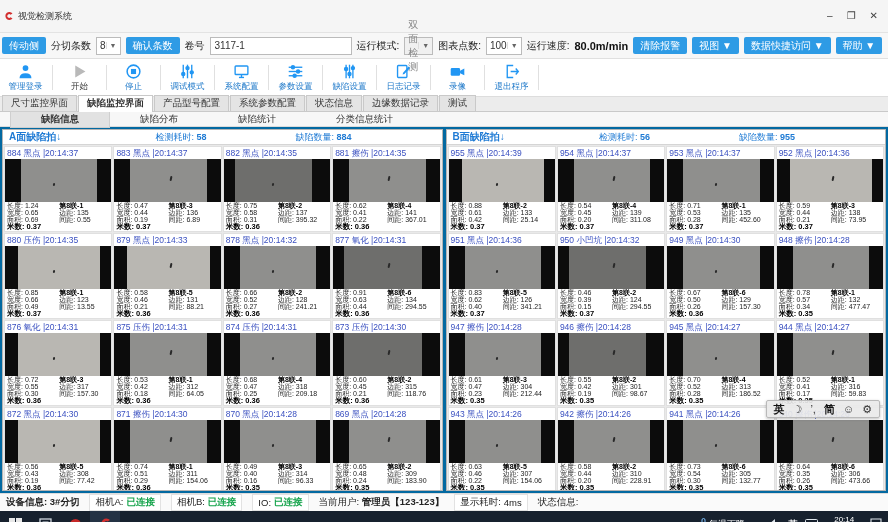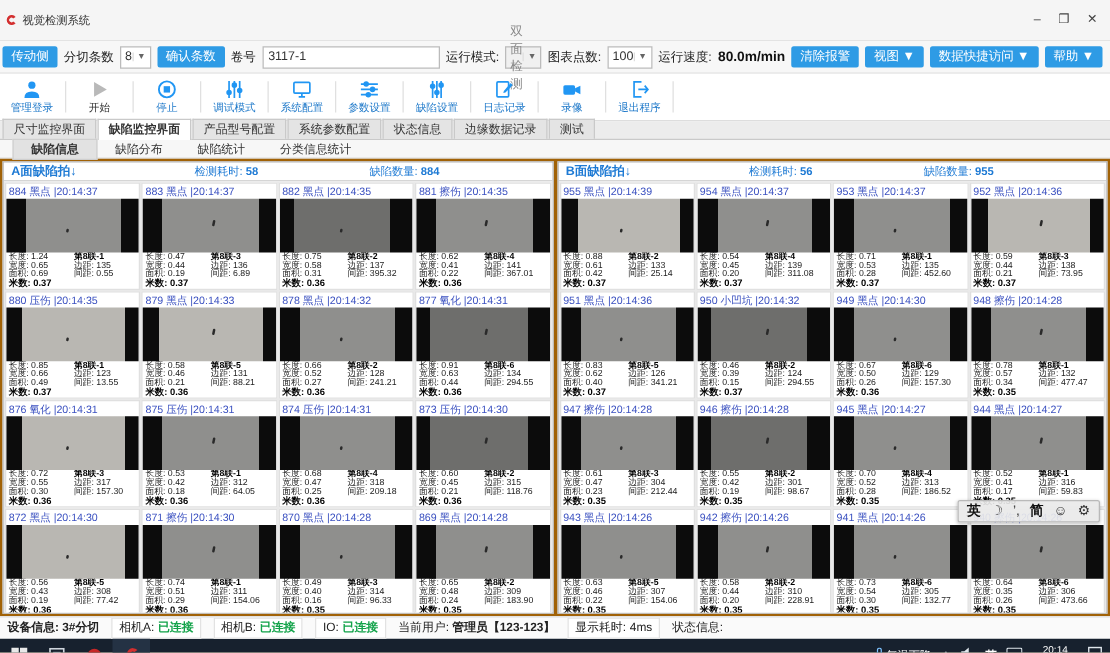--- a/index.html
+++ b/index.html
@@ -42,25 +42,25 @@
 
   
   .tabs { height:15px; background:#ececec; display:flex; align-items:flex-end;
     padding-left:2px; border-bottom:1px solid #c9c9c9; }
   .tab { font-size:9.5px; color:#333; padding:1px 8px 1px; border:1px solid #c9c9c9;
     border-bottom:none; background:#e4e4e4; margin-right:1px; white-space:nowrap; }
   .tab.active { background:#fff; font-weight:bold; position:relative; top:1px;
     padding-bottom:2px; }
   .subtabs { height:15px; background:#f7f7f7; display:flex; align-items:center;
     padding-left:10px; border-bottom:1px solid #dcdcdc; }
-  .subtab { font-size:9.5px; color:#333; padding:1px 14px; white-space:nowrap; }
+  .subtab { font-size:9.5px; color:#333; padding:1px 30px; white-space:nowrap; }
   .subtab.active { background:#e2e2e2; font-weight:bold; border:1px solid #cfcfcf; }
 
   
-  .content { height:366px; display:flex; gap:3px; padding:2px; background:#a16207; }
+  .content { height:366px; display:flex; gap:3px; padding:2px; background:#0369a1; }
   .panel { flex:1; border:1px solid #b5b5b5; background:#fff; display:flex;
     flex-direction:column; overflow:hidden; }
   .panel-header { height:17px; display:flex; align-items:center; padding:0 6px;
     border-bottom:1px solid #d5d5d5; }
   .panel-title { color:#1e7ad4; font-size:10px; font-weight:bold; flex:1; }
   .panel-stat { color:#1e7ad4; font-size:9px; width:140px; }
   .panel-stat b { font-weight:bold; }
   .grid { flex:1; display:grid; grid-template-columns:repeat(4,1fr);
     grid-auto-rows:86px; gap:1px; background:#e9e9e9; padding:1px; }
   .cell { background:#fff; display:flex; flex-direction:column; overflow:hidden;

